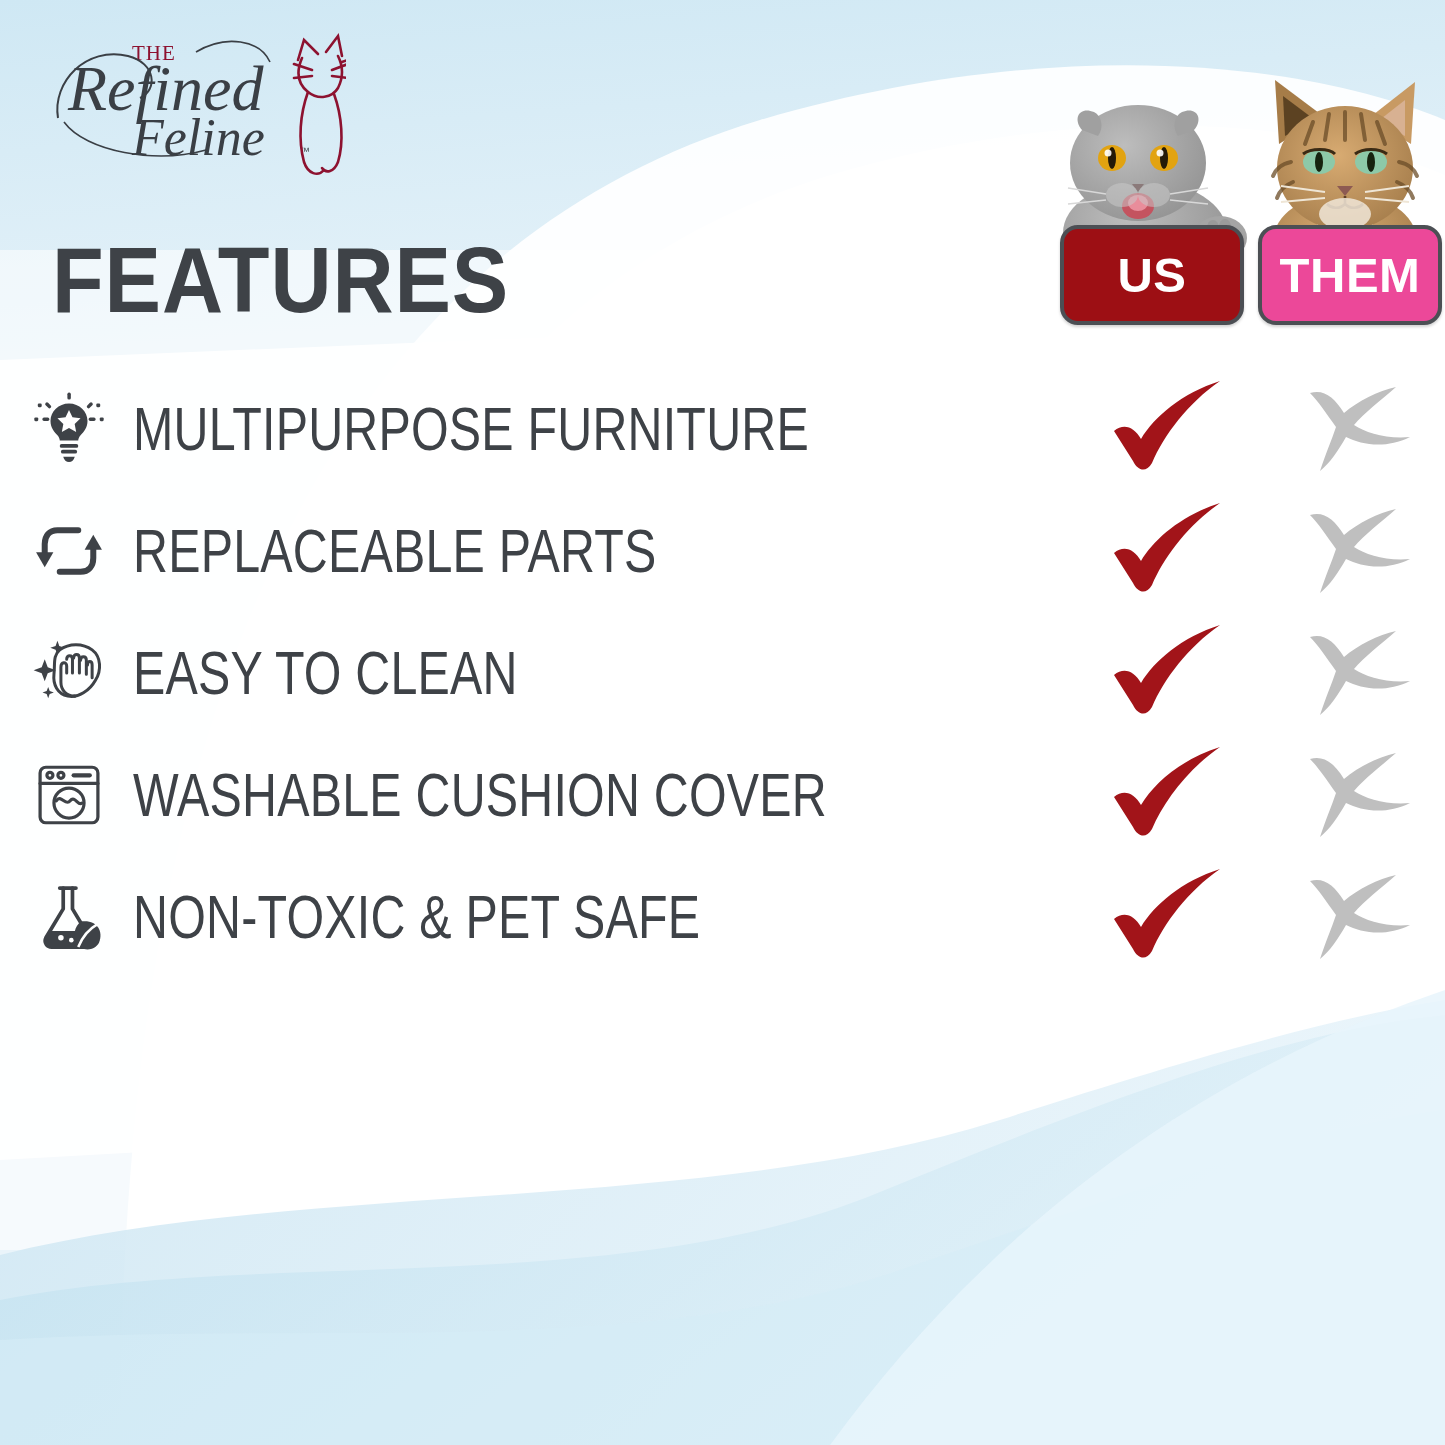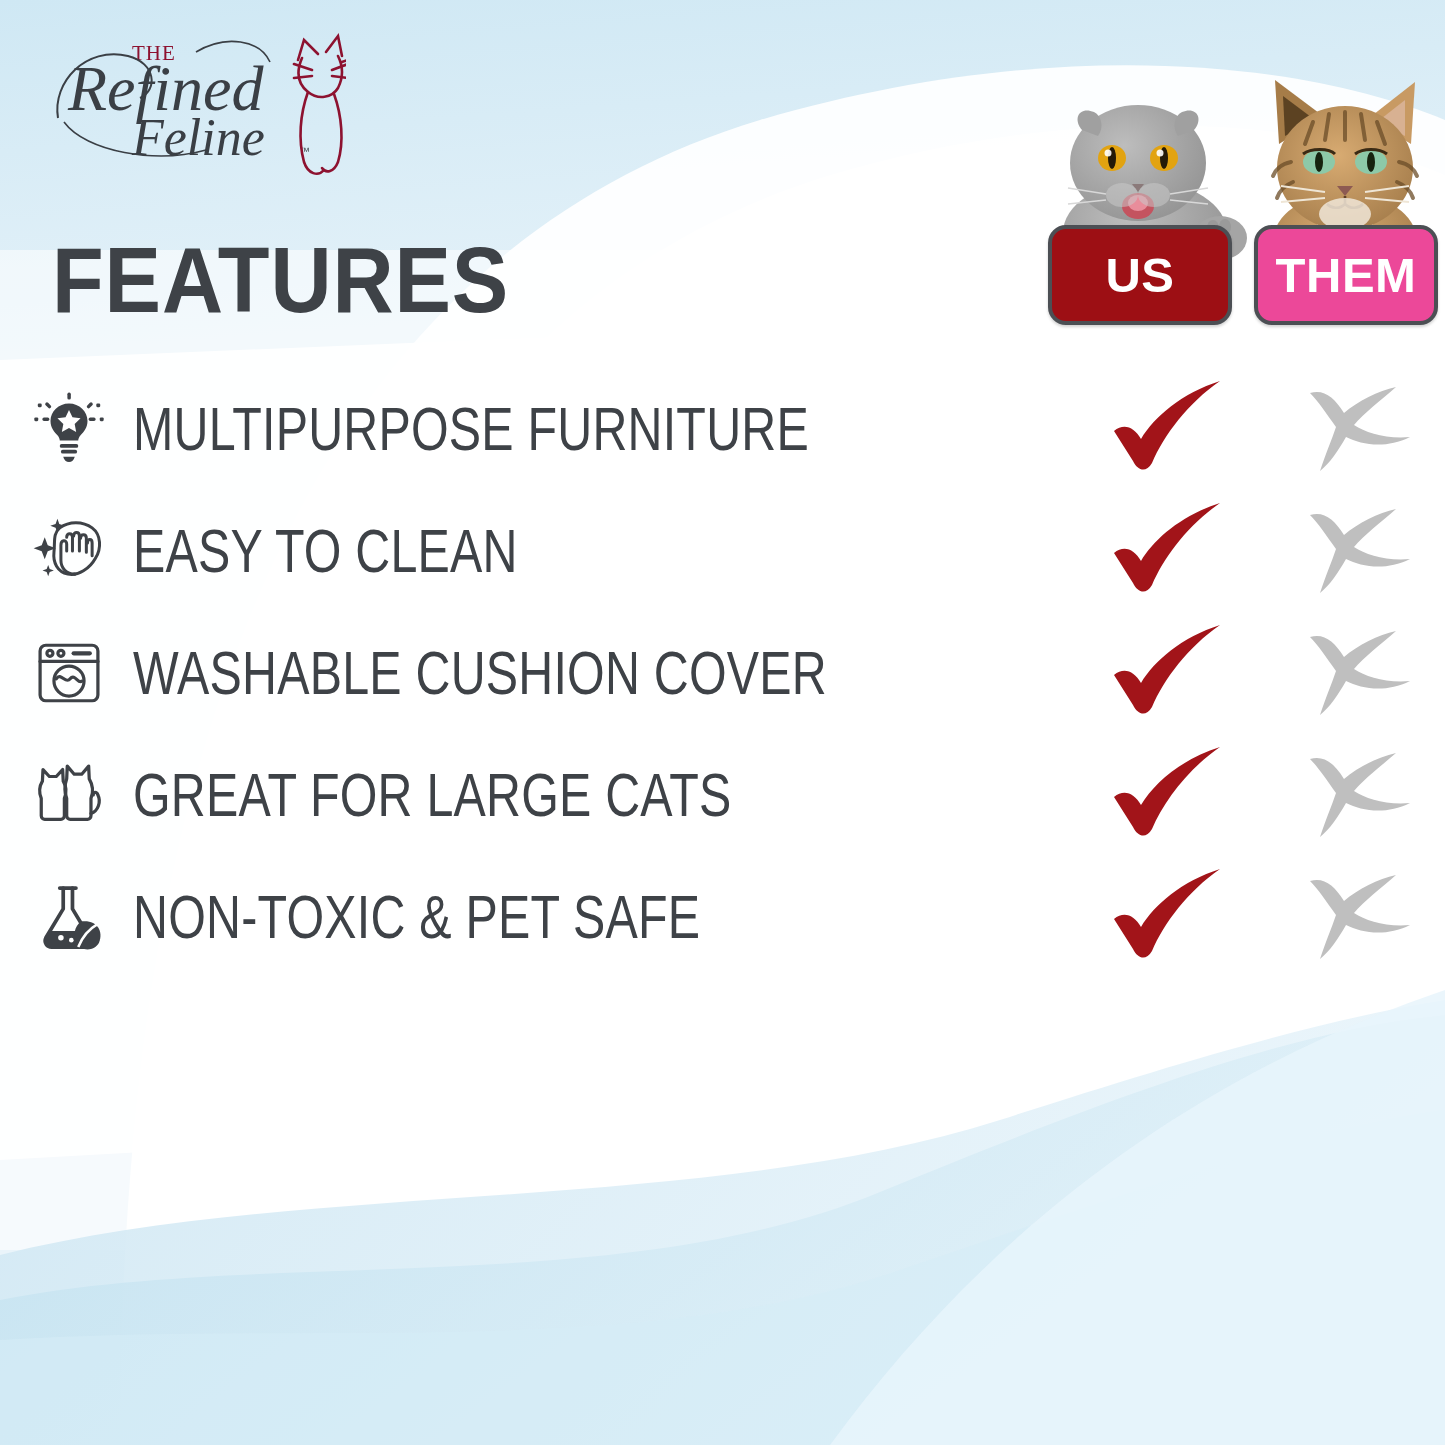--- a/index.html
+++ b/index.html
@@ -23,22 +23,22 @@
   }
   .logo svg { width: 300px; height: 160px; display: block; }
 
   
   .compare-head {
     position: absolute; left: 1040px; top: 58px;
     width: 400px; height: 280px;
   }
   .cat-img { position: absolute; }
   .badges {
-    position: absolute; left: 8px; top: 167px;
-    display: flex; gap: 22px;
+    position: absolute; left: 20px; top: 167px;
+    display: flex; gap: 14px;
   }
   .badge {
     width: 184px; height: 100px;
     border-radius: 18px;
     border: 4px solid #4c4f54;
     display: flex; align-items: center; justify-content: center;
     color: #ffffff;
     font-weight: bold;
     font-size: 49px;
     letter-spacing: 0.5px;
@@ -291,20 +291,46 @@
       </div>
       <div class="mark mark-cross">
         <svg viewBox="0 0 120 100">
           <path d="M10 14 C 24 10, 34 18, 44 34 C 58 22, 78 12, 96 8 C 80 22, 64 34, 54 46
                    C 66 54, 86 60, 110 58 C 86 70, 62 66, 46 58 C 38 72, 30 84, 20 92
                    C 26 74, 32 60, 36 48 C 26 34, 18 22, 10 14 Z" fill="#bfbfbf"></path>
         </svg>
       </div>
     </div>
 
+    <div class="feature-row">
+      <div class="feat-icon">
+        <svg viewBox="0 0 64 64">
+          <g fill="none" stroke="#3e4247" stroke-width="5.2" stroke-linecap="round" stroke-linejoin="round">
+            <path d="M40 14 H22 C15 14 11 19 11 26 V36"></path>
+            <path d="M24 50 H42 C49 50 53 45 53 38 V28"></path>
+          </g>
+          <path d="M11 46 L3.5 33 H18.5 Z" fill="#3e4247"></path>
+          <path d="M53 18 L60.5 31 H45.5 Z" fill="#3e4247"></path>
+        </svg>
+      </div>
+      <div class="feat-label">REPLACEABLE PARTS</div>
+      <div class="mark mark-check">
+        <svg viewBox="0 0 120 100">
+          <path d="M6 52 C 16 44, 26 48, 33 60 C 46 38, 74 14, 112 2 C 80 24, 56 56, 44 84
+                   C 38 94, 30 92, 25 82 Z" fill="#a21419"></path>
+        </svg>
+      </div>
+      <div class="mark mark-cross">
+        <svg viewBox="0 0 120 100">
+          <path d="M10 14 C 24 10, 34 18, 44 34 C 58 22, 78 12, 96 8 C 80 22, 64 34, 54 46
+                   C 66 54, 86 60, 110 58 C 86 70, 62 66, 46 58 C 38 72, 30 84, 20 92
+                   C 26 74, 32 60, 36 48 C 26 34, 18 22, 10 14 Z" fill="#bfbfbf"></path>
+        </svg>
+      </div>
+    </div>
 
     <div class="feature-row">
       <div class="feat-icon">
         <svg viewBox="0 0 64 64">
           <g fill="none" stroke="#3e4247" stroke-width="2.6" stroke-linecap="round" stroke-linejoin="round">
             <path d="M24 12 C 32 6, 44 6, 52 12 C 60 18, 60 30, 55 38 C 50 47, 40 54, 31 52
                      C 22 50, 18 42, 19 33 C 20 24, 18 17, 24 12 Z"></path>
             <path d="M30 20 C 30 16 35 16 35 20 L35 32"></path>
             <path d="M36 19 C 36 15 41 15 41 19 L41 32"></path>
             <path d="M42 21 C 42 17 47 17 47 21 L47 33"></path>
@@ -357,54 +383,20 @@
       </div>
       <div class="mark mark-cross">
         <svg viewBox="0 0 120 100">
           <path d="M10 14 C 24 10, 34 18, 44 34 C 58 22, 78 12, 96 8 C 80 22, 64 34, 54 46
                    C 66 54, 86 60, 110 58 C 86 70, 62 66, 46 58 C 38 72, 30 84, 20 92
                    C 26 74, 32 60, 36 48 C 26 34, 18 22, 10 14 Z" fill="#bfbfbf"></path>
         </svg>
       </div>
     </div>
 
-    <div class="feature-row">
-      <div class="feat-icon">
-        <svg viewBox="0 0 64 64">
-          <g fill="none" stroke="#3e4247" stroke-width="2.8" stroke-linecap="round" stroke-linejoin="round">
-
-            <path d="M9 20 L9.5 10 L15 16 H21 L26.5 10 L27 20
-                     C 30 25, 30 30, 28 35 L28 50
-                     C 28 52, 26.5 53, 25 53 L11 53
-                     C 9.5 53, 8 52, 8 50 L8 35 C 6 30, 6 25, 9 20 Z"></path>
-
-            <path d="M30 18 L30.5 7 L36.5 14 H43 L49 7 L49.5 18
-                     C 53 24, 53 30, 51 35 L51 50
-                     C 51 52, 49.5 53, 48 53 L33 53
-                     C 31.5 53, 30 52, 30 50 L30 35 C 28 30, 28 24, 30 18 Z"></path>
-
-            <path d="M51 48 C 57 46, 60 38, 57 32 C 56 29, 53 29, 53 32"></path>
-          </g>
-        </svg>
-      </div>
-      <div class="feat-label">GREAT FOR LARGE CATS</div>
-      <div class="mark mark-check">
-        <svg viewBox="0 0 120 100">
-          <path d="M6 52 C 16 44, 26 48, 33 60 C 46 38, 74 14, 112 2 C 80 24, 56 56, 44 84
-                   C 38 94, 30 92, 25 82 Z" fill="#a21419"></path>
-        </svg>
-      </div>
-      <div class="mark mark-cross">
-        <svg viewBox="0 0 120 100">
-          <path d="M10 14 C 24 10, 34 18, 44 34 C 58 22, 78 12, 96 8 C 80 22, 64 34, 54 46
-                   C 66 54, 86 60, 110 58 C 86 70, 62 66, 46 58 C 38 72, 30 84, 20 92
-                   C 26 74, 32 60, 36 48 C 26 34, 18 22, 10 14 Z" fill="#bfbfbf"></path>
-        </svg>
-      </div>
-    </div>
 
 
     <div class="feature-row">
       <div class="feat-icon">
         <svg viewBox="0 0 64 64">
           <g fill="none" stroke="#3e4247" stroke-width="3.2" stroke-linecap="round" stroke-linejoin="round">
             <path d="M24 7 H38"></path>
             <path d="M27 7 V25 L12 50 C 10 54, 13 58, 17 58 H45 C 49 58, 52 54, 50 50 L35 25 V7"></path>
           </g>
           <path d="M16 44 L46 44 L50 50 C 52 54, 49 58, 45 58 H17 C 13 58, 10 54, 12 50 Z" fill="#3e4247"></path>

